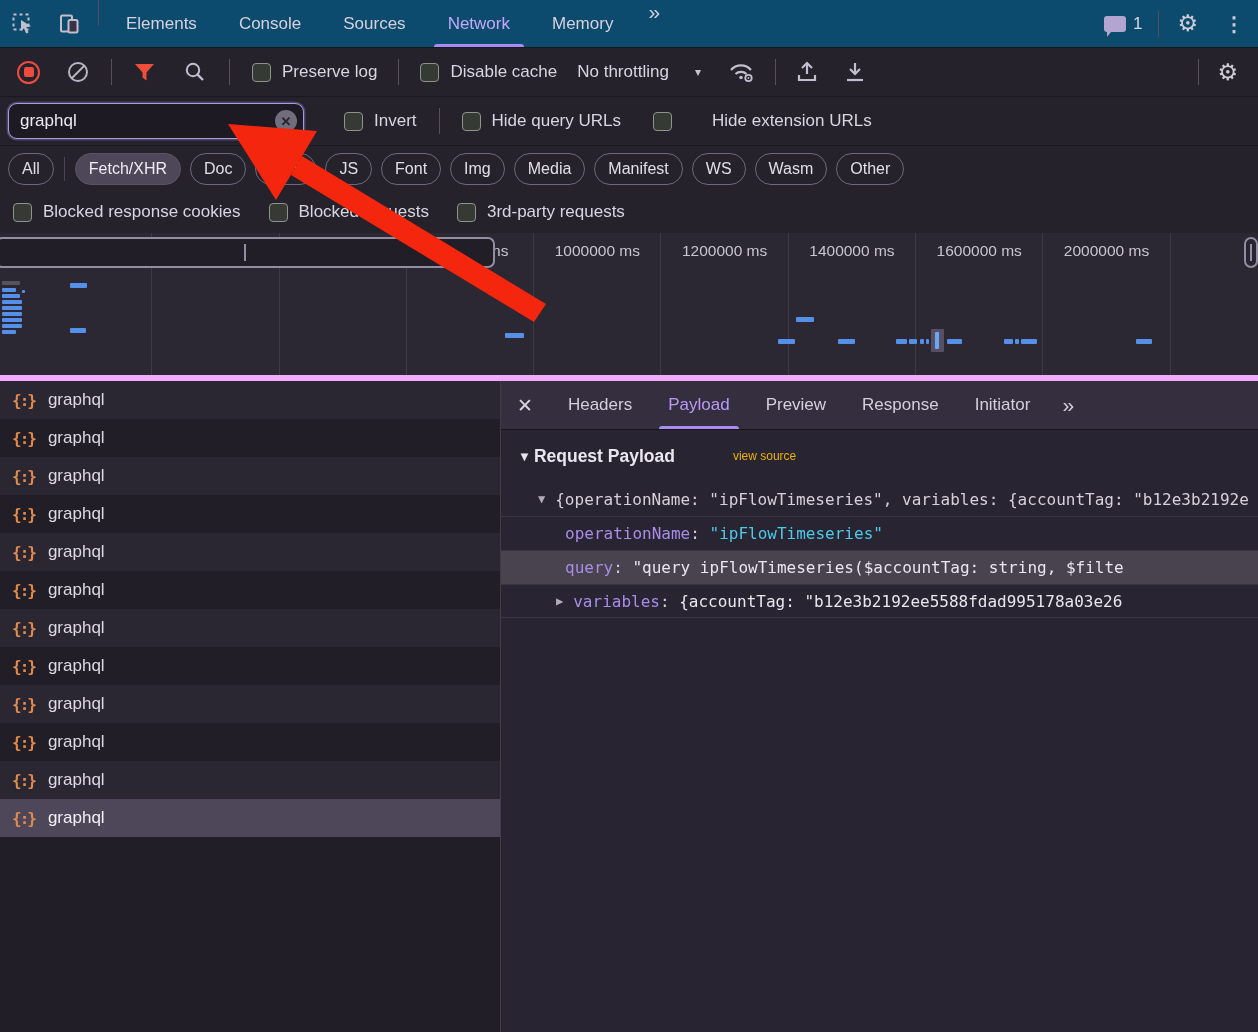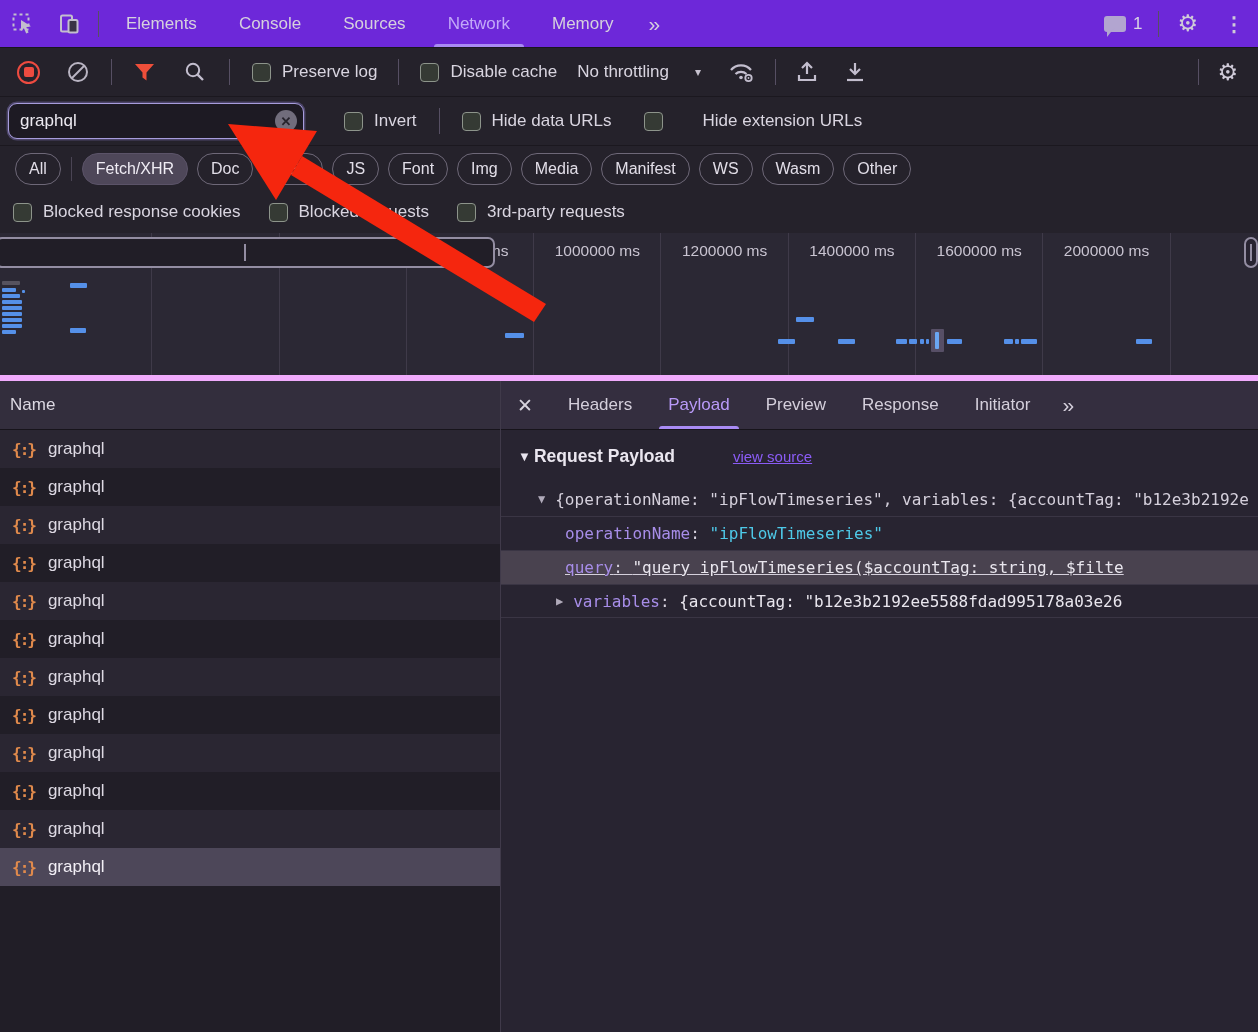--- a/index.html
+++ b/index.html
@@ -1,21 +1,21 @@
 <!DOCTYPE html>
 <html style="--accent: #a98bf4; --red: #ee4b40; --funnel-red: #ef4f3a; --bar-blue: #5590e8; --arrow-red: #f5260e; --orange: #e08a4c; --key-purple: #a78de8; --string-cyan: #4ec9e8; --sel-row: #4d4759; --hl-row: #49424f; --chip-sel: #4e4759;"><head>
 <meta charset="utf-8">
 <style>
   * { box-sizing: border-box; margin: 0; padding: 0; }
   html,body { background:#17151c; }
   body { font-family: "Liberation Sans", sans-serif; }
   .app { position:relative; width:1258px; height:1032px; background:#25222b; overflow:hidden; color:#d6d1dd; }
 
   
-  .tabbar { height:48px; background:#6d28d9; display:flex; align-items:center; border-bottom:1px solid #19161d; }
+  .tabbar { height:48px; background:#0c4a6e; display:flex; border-bottom:1px solid #19161d; }
   .tb-icon { width:46px; height:100%; display:flex; align-items:center; justify-content:center; cursor:pointer; }
   .vsep { width:1px; height:26px; background:#564f63; margin:0 6px; }
   .tab { padding:0 21px; height:100%; display:flex; align-items:center; font-size:17px; color:#d6d1dd; position:relative; cursor:pointer; }
   .tab.active { color:#c2a9f8; }
   .tab.active::after { content:''; position:absolute; left:7px; right:7px; bottom:0; height:3px; background:var(--accent,#a98bf4); border-radius:3px 3px 0 0; }
   .more-tabs { font-size:21px; color:#d6d1dd; padding:0 14px; cursor:pointer; letter-spacing:-2px; }
   .tabbar-right { margin-left:auto; display:flex; align-items:center; }
   .issues-wrap { display:flex; align-items:center; gap:7px; padding:0 10px; cursor:pointer; }
   .bubble { position:relative; width:22px; height:16px; background:#b2a5d0; border-radius:3px; }
   .bubble::after { content:''; position:absolute; left:3px; bottom:-5px; border:5px solid transparent; border-top-color:#b2a5d0; border-left-color:#b2a5d0; border-width:5px 4px; }
@@ -34,21 +34,21 @@
   .ddl { display:flex; align-items:center; gap:26px; font-size:17px; color:#d9d5e0; cursor:pointer; }
   .caret { font-size:12px; color:#c7c2cf; }
 
   
   .filterrow { height:49px; background:#25222b; display:flex; align-items:center; border-bottom:1px solid #1b181f; }
   .filter-wrap { position:relative; margin-left:8px; }
   .filter-input { width:296px; height:36px; background:#1d1a23; border:1.5px solid #a79cdc; box-shadow:0 0 0 1.5px rgba(150,135,220,.35); border-radius:9px; color:#ece9f1; font-size:17px; font-family:"Liberation Sans",sans-serif; padding:0 38px 0 11px; outline:none; }
   .clear-btn { position:absolute; right:7px; top:50%; transform:translateY(-50%); width:22px; height:22px; background:#716d7c; border-radius:50%; color:#26232c; font-size:13px; font-weight:bold; display:flex; align-items:center; justify-content:center; cursor:pointer; }
 
   
-  .chiprow { height:45px; background:#25222b; display:flex; align-items:center; gap:9px; padding-left:15px; }
+  .chiprow { height:45px; background:#25222b; display:flex; align-items:center; gap:9px; padding-left:8px; }
   .chip { height:32px; padding:0 13px; border:1px solid #6e6878; border-radius:16px; display:flex; align-items:center; font-size:16px; color:#e2dee8; cursor:pointer; white-space:nowrap; }
   .chip.active { background:var(--chip-sel,#4e4759); border-color:#5b5368; color:#efecf4; }
   .chip-sep { width:1px; height:24px; background:#4a4454; margin:0 1px; }
 
   
   .checkrow { height:42px; background:#25222b; display:flex; align-items:center; gap:28px; padding-left:13px; }
 
   
   .timeline { height:148px; background:#2b2834; border-bottom:6px solid #f0abfc; position:relative; display:flex; overflow:hidden; cursor:pointer;padding-left:25px; }
   .tseg { width:127.3px; flex:none; border-right:1px solid #3f3a49; font-size:15.5px; color:#c9c4d1; text-align:center; padding-top:9px; }
@@ -75,26 +75,26 @@
   .rtabs { height:49px; background:#342e3f; border-bottom:1px solid #17141b; display:flex; align-items:center; font-size:17px; color:#d4cfdb; flex:none; }
   .close-x { padding:0 17px 0 16px; font-size:19px; color:#d8d4de; cursor:pointer; }
   .rtab { padding:0 18px; height:100%; display:flex; align-items:center; position:relative; cursor:pointer; }
   .rtab.active { color:#b99af8; }
   .rtab.active::after { content:''; position:absolute; left:9px; right:9px; bottom:0; height:3px; background:var(--accent,#a98bf4); border-radius:3px 3px 0 0; }
 
   .payload { font-family:"DejaVu Sans Mono",monospace; font-size:16px; color:#d5d0dc; }
   .psection { display:flex; align-items:center; height:52px; padding-left:17px; font-family:"Liberation Sans",sans-serif; }
   .ptri { font-size:13px; margin-right:3px; color:#e8e4ee; }
   .ptitle { font-weight:bold; font-size:17.5px; color:#eae6ef; }
-  .viewsrc { margin-left:58px; font-size:15px; color:#8b5cf6; cursor:pointer;text-decoration:underline; }
+  .viewsrc { margin-left:58px; font-size:12px; color:#eab308; cursor:pointer; }
   .pline { height:34px; display:flex; align-items:center; white-space:pre; overflow:hidden; }
   .pline .tri { color:#b0aaba; font-size:12px; margin-right:10px; }
   .sep-t { border-top:1px solid #3a3544; }
   .sep-b { border-bottom:1px solid #3a3544; }
-  .pline.hl { background:var(--hl-row,#49424f);text-decoration:underline; }
+  .pline.hl { background:var(--hl-row,#49424f); }
   .k { color:var(--key-purple,#a78de8); }
   .str { color:var(--string-cyan,#4ec9e8); }
   .w { color:#e9e6ee; }
 
   
   .arrow-svg { position:absolute; inset:0; pointer-events:none; z-index:50; }
 
   svg.ic { display:block; }
 </style>
 </head>
@@ -214,21 +214,21 @@
           <span>✕</span>
         </span>
     </div>
     <div class="cbpair" style="margin-left:28px;padding-left:12px;">
       <span class="cb"></span>
       <span class="lbl">Invert</span>
     </div>
     <div class="vsep" style="margin:0 22px;"></div>
     <div class="cbpair">
       <span class="cb"></span>
-      <span class="lbl">Hide data URLs</span>
+      <span class="lbl">Hide query URLs</span>
     </div>
     <div class="cbpair" style="margin-left:32px;gap:40px;">
       <span class="cb"></span>
       <span class="lbl">Hide extension URLs</span>
     </div>
   </div>
 
   <div class="chiprow">
     <div class="chip">
         <span>All</span>
@@ -323,23 +323,20 @@
         <div class="wbar" style="left: 1021px; top: 106px; width: 16px; height: 5px;"></div>
         <div class="wbar" style="left: 1136px; top: 106px; width: 16px; height: 5px;"></div>
       </div>
     <div class="handle left"></div>
     <div class="handle right"></div>
   </div>
 
   <div class="main">
 
     <div class="left">
-      <div class="lheader">
-          <span>Name</span>
-        </div>
       <div class="rows">
         <div class="req-row">
             <span class="json-icon">{:}</span>
             <span>graphql</span>
           </div>
         <div class="req-row">
             <span class="json-icon">{:}</span>
             <span>graphql</span>
           </div>
         <div class="req-row">

